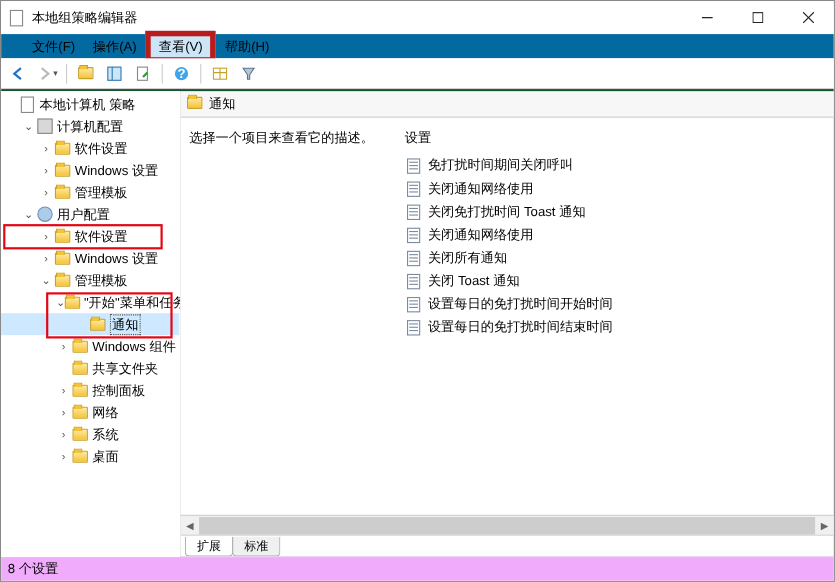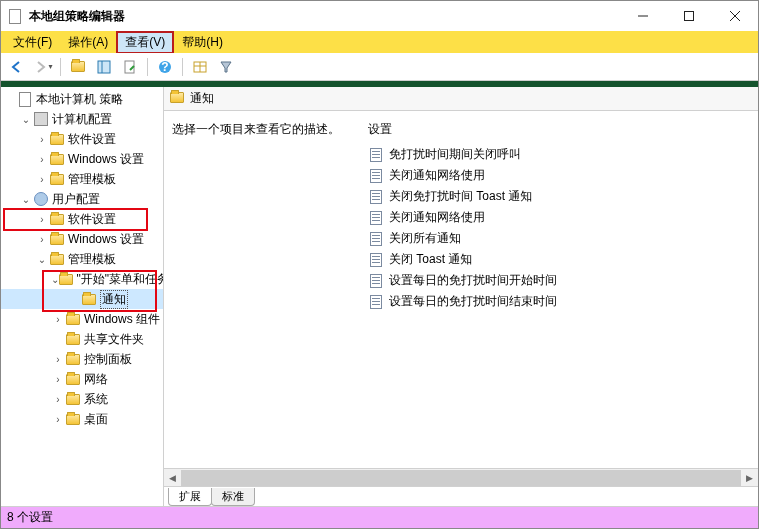--- a/index.html
+++ b/index.html
@@ -1,37 +1,37 @@
 <!DOCTYPE html>
 <html><head>
 <meta charset="utf-8">
 <style>
 * { box-sizing: border-box; margin: 0; padding: 0; font-family: "Microsoft YaHei", "Segoe UI", sans-serif; font-size: 12px; }
 body { width: 759px; height: 529px; background: #fff; display: flex; flex-direction: column; border: 1px solid #888; overflow: hidden; }
 
 
 .titlebar { height: 30px; display: flex; align-items: center; padding: 0 0 0 6px; background: #fff; }
 .titlebar .app-icon { width: 16px; height: 16px; margin-right: 6px; display: flex; align-items: center; justify-content: center; }
-.titlebar .title { flex: 1; font-weight: bold; }
+.titlebar .title { flex: 1; }
 .win-controls { display: flex; align-self: stretch; }
 .win-btn { width: 46px; display: flex; align-items: center; justify-content: center; color: #222; }
 
 
-.menubar { height: 22px; display: flex; align-items: center; padding: 0 4px; background: #fde047; }
+.menubar { height: 22px; display: flex; align-items: center; padding: 0 20px; background: #0369a1; }
 .menu-item { padding: 2px 8px; cursor: default; }
-.menu-item.active { background: #cde6f7; border: 2px solid #b91c1c; padding: 1px 7px; }
+.menu-item.active { background: #cde6f7; border: 5px solid #b91c1c; padding: 1px 7px; }
 
 
 .toolbar { height: 28px; display: flex; align-items: center; padding: 2px 4px; background: #fff; border-bottom: 1px solid #d0d0d0; gap: 2px; }
 .tool-btn { width: 24px; height: 22px; display: flex; align-items: center; justify-content: center; border: 1px solid transparent; }
 .tool-sep { width: 1px; height: 18px; background: #ccc; margin: 0 3px; }
 .tool-dropdown-arrow { font-size: 8px; margin-left: 1px; color: #555; }
 
 
-.main { flex: 1; display: flex; overflow: hidden; border-top: 6px solid #14532d; }
+.main { flex: 1; display: flex; overflow: hidden; border-top: 2px solid #14532d; }
 
 
 .tree-pane { width: 163px; background: #fff; border-right: 1px solid #d0d0d0; overflow-y: auto; overflow-x: auto; position: relative; padding: 2px 0; }
 .tree-row { display: flex; align-items: center; height: 20px; padding-left: 2px; white-space: nowrap; cursor: default; }
 .tree-row .expander { width: 14px; text-align: center; color: #555; font-size: 10px; cursor: pointer; }
 .tree-row .node-icon { width: 16px; height: 16px; margin-right: 3px; display: flex; align-items: center; justify-content: center; }
 .tree-row.selected { background: #cde8ff; }
 .tree-row.selected .node-label { border: 1px dotted #555; padding: 0 1px; }
 .indent-0 { padding-left: 2px; }
 .indent-1 { padding-left: 18px; }

